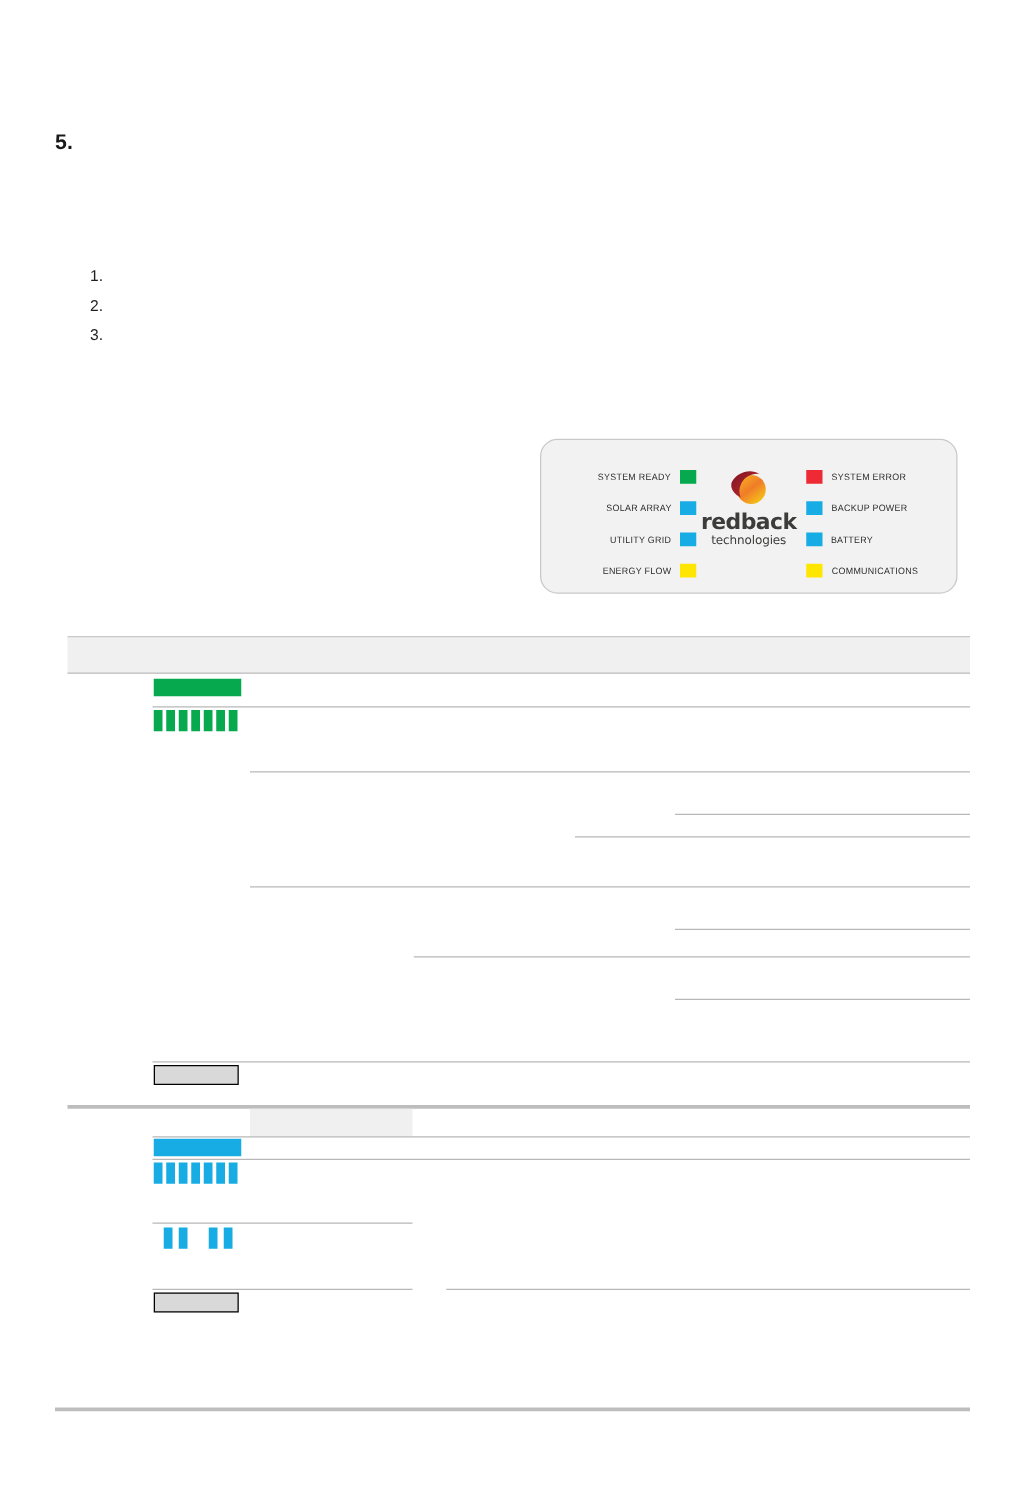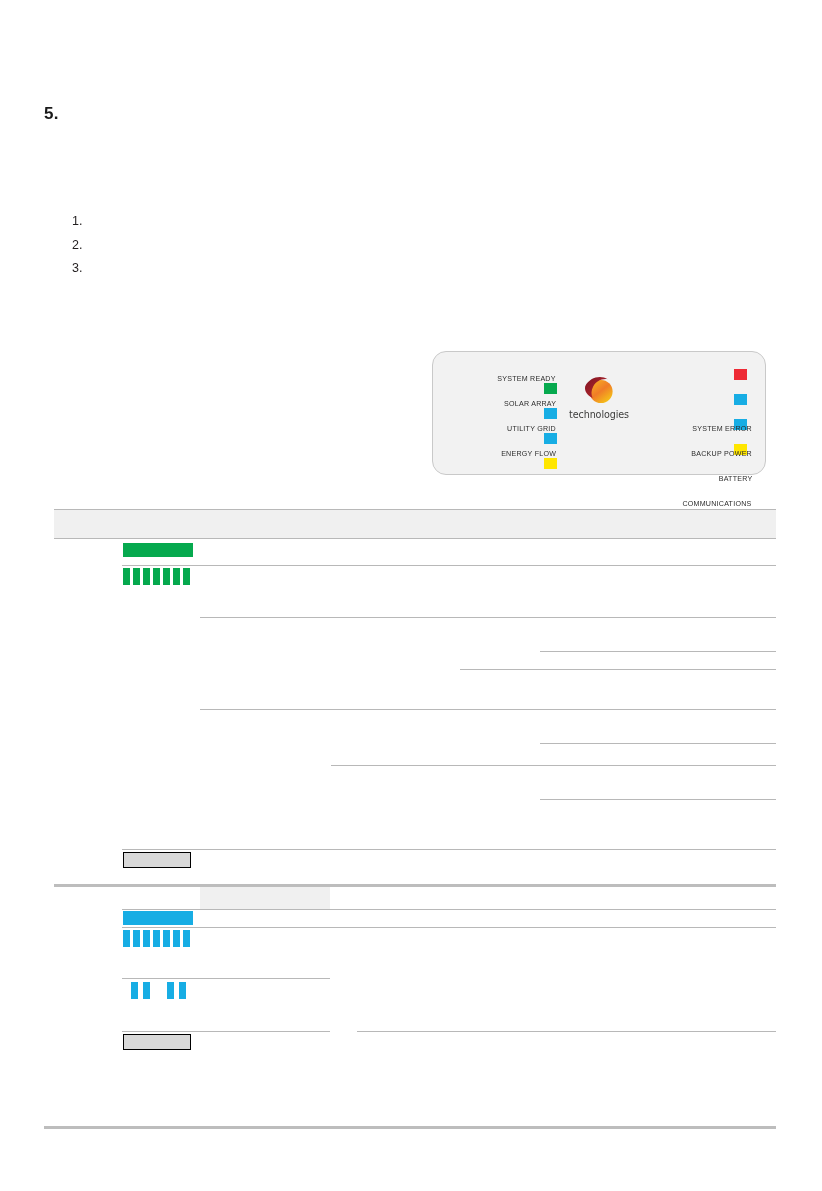--- a/index.html
+++ b/index.html
@@ -60,26 +60,25 @@
   }
   .led-col {
     position: absolute;
     top: 17px;
   }
   .led-col.left  { left: 14px;  width: 110px; }
   .led-col.right { right: 12px; width: 108px; }
 
   .led-row {
     display: flex;
-    align-items: flex-end;
+    align-items: center;
     height: 25px;
-    flex-direction: column;
   }
   .led-col.left .led-row  { justify-content: flex-end; }
-  .led-col.right .led-row { justify-content: flex-start; gap: 44px; }
+  .led-col.right .led-row { justify-content: flex-start; }
 
   .led-label {
     font-family: "Liberation Sans", sans-serif;
     font-size: 7.4px;
     letter-spacing: 0.25px;
     color: #2b2b2b;
     white-space: nowrap;
     transform: scaleX(0.96);
   }
   .led-chip {
@@ -195,20 +194,21 @@
           <linearGradient id="rbArc" x1="0" y1="0" x2="1" y2="1">
             <stop offset="0%" stop-color="#7e1322"></stop>
             <stop offset="60%" stop-color="#a8232b"></stop>
             <stop offset="100%" stop-color="#e2632c"></stop>
           </linearGradient>
         </defs>
         <circle cx="21" cy="17.5" r="11.6" fill="url(#rbGrad)"></circle>
         <path d="M5.2 12.2 C9.5 3.4 20.5 0.6 27.6 5.2 C21.8 4.4 16.0 7.3 13.2 12.4
                  C11.1 16.2 11.0 20.4 12.6 24.0 C8.0 21.6 4.0 17.6 5.2 12.2 Z" fill="url(#rbArc)"></path>
       </svg>
+      <div class="brand-word">redback</div>
       <div class="brand-sub">technologies</div>
     </div>
 
     <div class="led-col left">
       <div class="led-row">
         <span class="led-label">SYSTEM READY</span>
         <span class="led-chip" style="background:#06a94e"></span>
       </div>
       <div class="led-row">
         <span class="led-label">SOLAR ARRAY</span>

